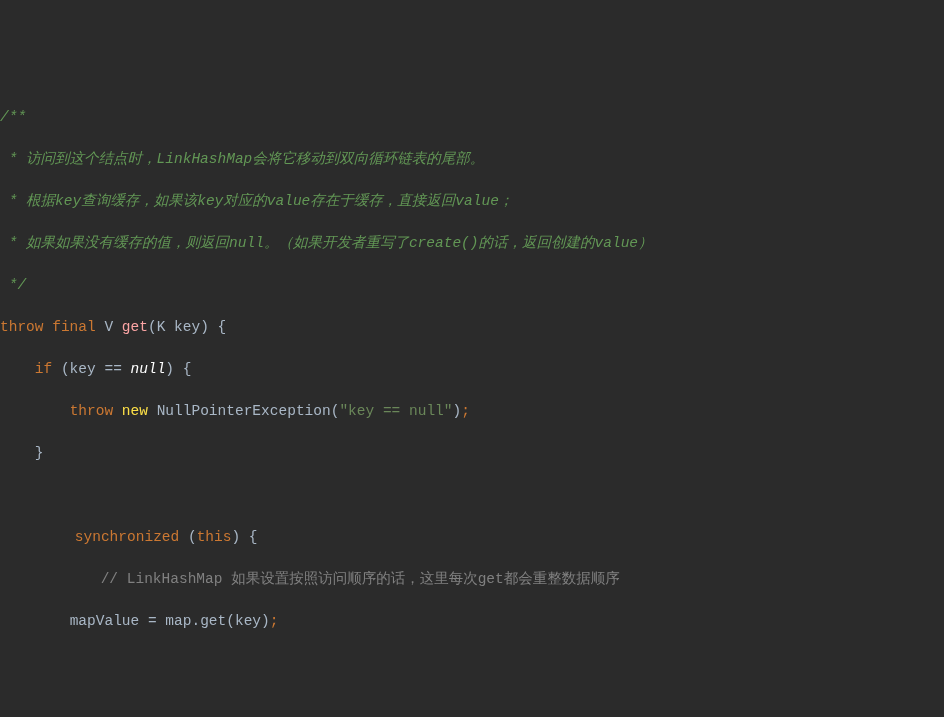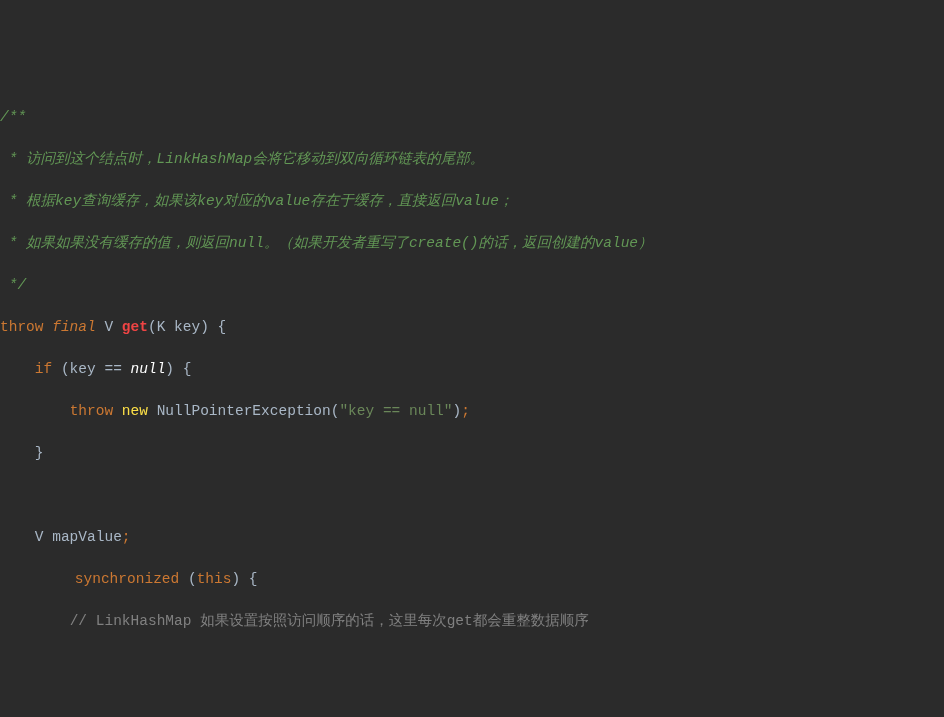--- a/index.html
+++ b/index.html
@@ -10,55 +10,55 @@
     line-height: 1.45;
     color: #a9b7c6;
     white-space: pre;
     padding: 2px 0;
     width: 944px;
     height: 717px;
     overflow: hidden;
   }
   .line { display: block; }
   .doc-comment   { color: #629755; font-style: italic; }
-  .line-comment  { color: #808080; }
+  .line-comment  { color: #808080; padding-left: 31px; }
   .keyword       { color: #cc7832; }
-  .method-name   { color: #ef4444; font-weight: bold; }
+  .method-name   { color: #fca5a5; }
   .string        { color: #6a8759; }
   .paren         { color: #a9b7c6; }
   .ident         { color: #a9b7c6; }
   .this-kw       { color: #cc7832; }
   .null-kw       { color: #ffffff; font-style: italic; }
   .new-kw        { color: #fde047; }
   .throw-kw      { color: #cc7832; }
   .if-kw         { color: #cc7832; }
   .sync-kw       { color: #cc7832; margin-left: 40px; }
   .pub-kw        { color: #cc7832; }
-  .final-kw      { color: #cc7832; font-style: italic; }
+  .final-kw      { color: #cc7832; }
   .type-v        { color: #a9b7c6; }
 </style>
 </head>
 <body>
 
 
 
 <div class="code">
 <span class="line doc-comment">/**</span>
 <span class="line doc-comment"> * 访问到这个结点时，LinkHashMap会将它移动到双向循环链表的尾部。</span>
 <span class="line doc-comment"> * 根据key查询缓存，如果该key对应的value存在于缓存，直接返回value；</span>
 <span class="line doc-comment"> * 如果如果没有缓存的值，则返回null。（如果开发者重写了create()的话，返回创建的value）</span>
 <span class="line doc-comment"> */</span>
 <span class="line"><span class="pub-kw">throw</span> <span class="final-kw">final</span> <span class="type-v">V</span> <span class="method-name">get</span><span class="paren">(</span><span class="ident">K</span> <span class="ident">key</span><span class="paren">) </span><span class="paren">{</span></span>
 <span class="line">    <span class="if-kw">if</span> <span class="ident">(key == </span><span class="null-kw">null</span><span class="ident">) {</span></span>
 <span class="line">        <span class="throw-kw">throw</span> <span class="new-kw">new</span> <span class="ident">NullPointerException</span><span class="paren">(</span><span class="string">"key == null"</span><span class="paren">)</span><span class="keyword">;</span></span>
 <span class="line">    <span class="ident">}</span></span>
 <span class="line"> </span>
-<span class="line">    <span class="ident">V</span> <span class="ident">mapValue</span><span class="keyword">;</span></span>
 <span class="line">    <span class="sync-kw">synchronized</span> <span class="paren">(</span><span class="this-kw">this</span><span class="paren">) {</span></span>
 <span class="line line-comment">        <span>// LinkHashMap 如果设置按照访问顺序的话，这里每次get都会重整数据顺序</span></span>
+<span class="line">        <span class="ident">mapValue = map.get(key)</span><span class="keyword">;</span></span>
 
 
 
 
 
 
 
 
 
 

